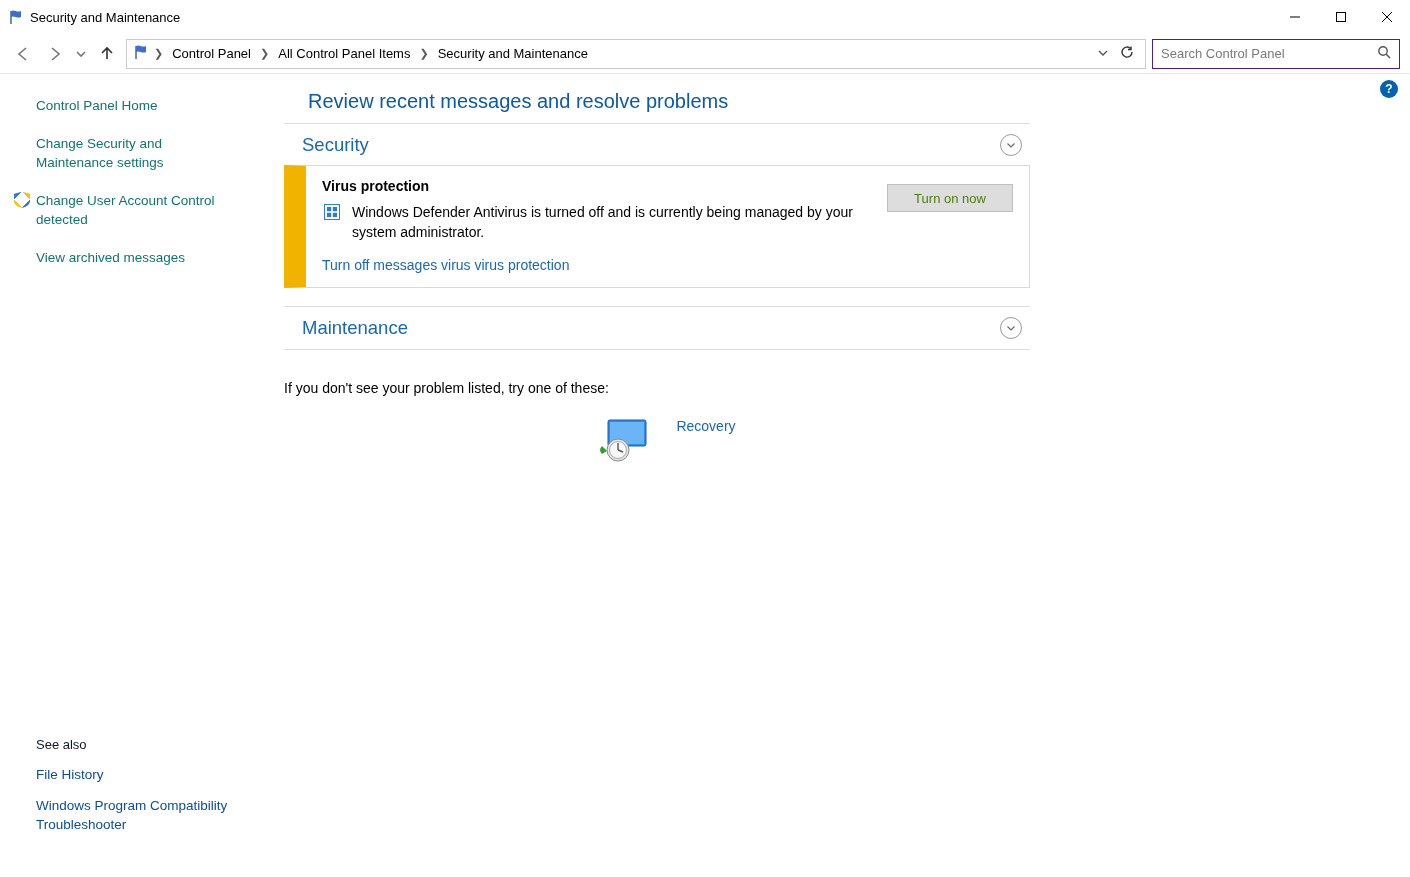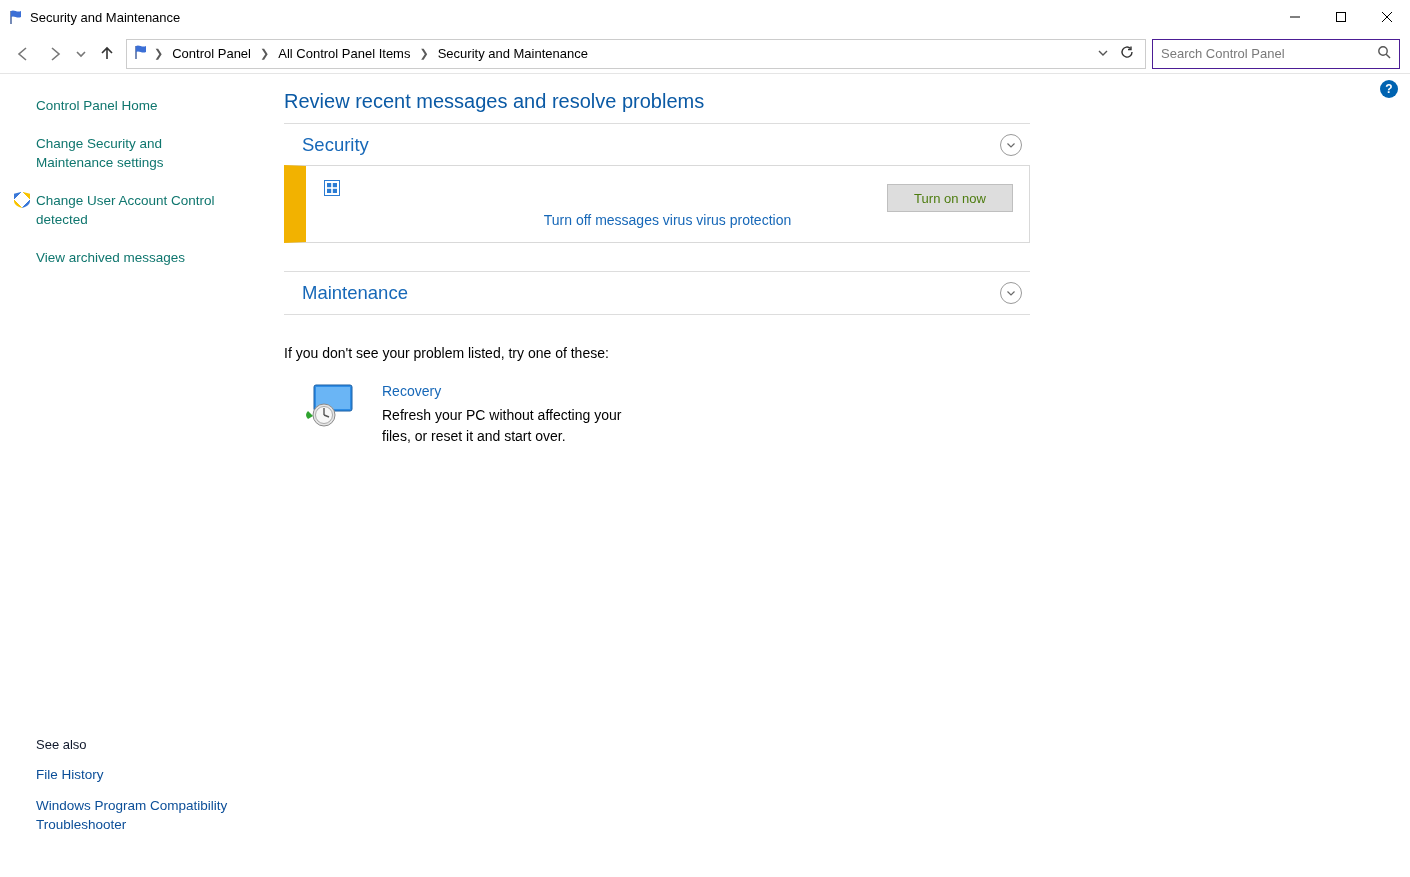--- a/index.html
+++ b/index.html
@@ -172,31 +172,31 @@
     display: flex;
     align-items: center;
     justify-content: center;
     cursor: pointer;
   }
   .page-title {
     color: #0b5aa5;
     font-size: 20px;
     font-weight: 400;
     margin-bottom: 10px;
+    margin-left: 24px;
   }
   .subtitle {
     font-size: 14px;
     margin-bottom: 28px;
   }
 
   .section {
     border-top: 1px solid #ddd;
     border-bottom: 1px solid #ddd;
-    margin-bottom: 28px;
-    text-align: center;
+    margin-bottom: 18px;
   }
   .section-hdr {
     display: flex;
     align-items: center;
     padding: 10px 8px 10px 18px;
     cursor: pointer;
   }
   .section-hdr .sec-title {
     color: #1768b8;
     font-size: 18.5px;
@@ -246,21 +246,21 @@
     background: #ddd;
     border: 1px solid #bfbfbf;
     color: #4d7c0f;
     font-size: 13px;
     display: flex;
     align-items: center;
     justify-content: center;
   }
 
   .try-text { font-size: 14px; margin: 30px 0 22px 0; }
-  .recovery-item { display: flex; gap: 26px; align-items:flex-start; margin-left:20px;}
+  .recovery-item { display: flex; gap: 26px; align-items:flex-start; margin-left:20px;justify-content:center;}
   .rec-icon { width: 52px; height: 46px; position:relative;}
   .rec-right .rec-title {
     color: #1768b8; font-size: 14px; margin-bottom: 6px; cursor:pointer;
   }
   .rec-right .rec-desc { font-size: 14px; line-height:1.5; max-width: 240px; }
 </style>
 </head>
 <body>
 
 <div class="titlebar">
@@ -375,30 +375,32 @@
       <div class="section-hdr">
         <span class="sec-title">Security</span>
         <span class="chev-circle">
           <svg width="10" height="10" viewBox="0 0 10 10" stroke="#6a6a6a" fill="none" stroke-width="1.2">
               <path d="M1.5 3.5 L5 7 L8.5 3.5"></path>
             </svg>
         </span>
       </div>
 
       <div class="alert-box">
+        <div class="alert-title">Virus protection</div>
         <div class="alert-row">
           <span class="alert-icon">
             <svg width="20" height="20" viewBox="0 0 20 20">
               <rect x="2" y="2" width="16" height="16" fill="#2b7cd3"></rect>
               <rect x="3" y="3" width="14" height="14" fill="#fff"></rect>
               <rect x="5" y="5" width="10" height="10" fill="#2b7cd3"></rect>
               <line x1="10" y1="5" x2="10" y2="15" stroke="#fff" stroke-width="1.6"></line>
               <line x1="5" y1="10" x2="15" y2="10" stroke="#fff" stroke-width="1.6"></line>
             </svg>
           </span>
+          <div class="alert-msg">Windows Defender Antivirus is turned off and is currently being managed by your system administrator.</div>
         </div>
         <div class="alert-link">Turn off messages virus virus protection</div>
         <div class="alert-btn">Turn on now</div>
       </div>
     </div>
 
     <div class="section">
       <div class="section-hdr">
         <span class="sec-title">Maintenance</span>
         <span class="chev-circle">
@@ -418,17 +420,16 @@
           <rect x="12" y="4" width="34" height="22" fill="#6ab5f5"></rect>
           <circle cx="20" cy="32" r="11" fill="#e5e5e5" stroke="#8a8a8a"></circle>
           <circle cx="20" cy="32" r="8.5" fill="#f7f7f7" stroke="#aaa"></circle>
           <line x1="20" y1="32" x2="20" y2="25" stroke="#555" stroke-width="1.4"></line>
           <line x1="20" y1="32" x2="25" y2="34" stroke="#555" stroke-width="1.4"></line>
           <path d="M4 28 Q0 32 4 36 L9 33 Z" fill="#2fa32f"></path>
         </svg>
       </div>
       <div class="rec-right">
         <div class="rec-title">Recovery</div>
-        <div class="rec-desc">Refresh your PC without affecting your files, or reset it and start over.</div>
       </div>
     </div>
   </div>
 </div>
 
 </body></html>

